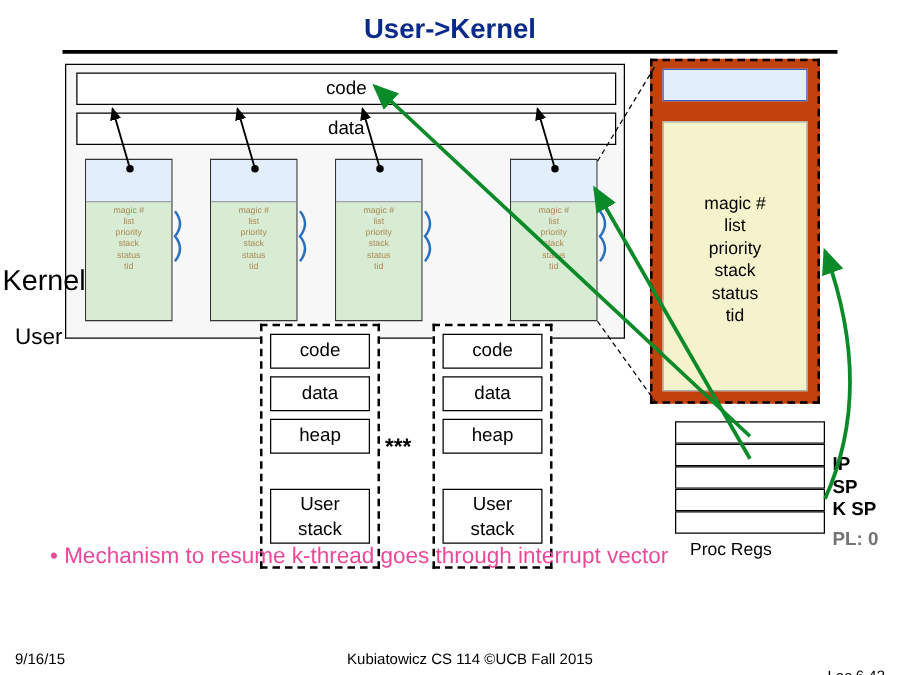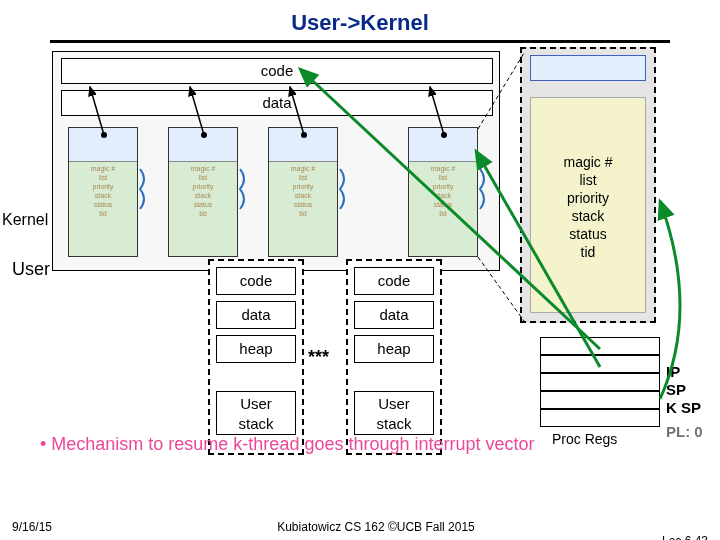--- a/index.html
+++ b/index.html
@@ -11,39 +11,39 @@
   
   .kernel-block { position: absolute; left: 52px; top: 0; width: 448px; height: 220px; border: 1px solid #000; background: #f7f7f7; }
   .code-strip { position: absolute; left: 8px; top: 6px; width: 432px; height: 26px; border: 1px solid #000; background: #fff; text-align: center; font-size: 15px; line-height: 24px; }
   .data-strip { position: absolute; left: 8px; top: 38px; width: 432px; height: 26px; border: 1px solid #000; background: #fff; text-align: center; font-size: 15px; line-height: 24px; }
   .seg { position: absolute; top: 76px; width: 70px; height: 130px; border: 1px solid #333; background: #fff; }
   .seg .fill { position: absolute; top: 34px; left: 0; right: 0; bottom: 0; background: #d7ecd2; }
   .seg .tiny { position: absolute; top: 36px; left: 2px; right: 2px; font-size: 7px; line-height: 9px; color: #a85; text-align: center; }
   .seg .cap { position: absolute; top: 0; left: 0; right: 0; height: 34px; background: #e2eefb; border-bottom: 1px solid #888; }
 
   
-  .right-block { position: absolute; left: 520px; top: -4px; width: 136px; height: 276px; border: 2px dashed #000; background: #e5e5e5; }
+  .right-block { position: absolute; left: 520px; top: -4px; width: 136px; height: 276px; border: 2px dashed #000; background: #c2410c; }
   .right-cap { position: absolute; top: 6px; left: 8px; right: 8px; height: 26px; border: 1px solid #4060c0; background: #e2eefb; }
   .right-fill { position: absolute; top: 48px; left: 8px; right: 8px; bottom: 8px; background: #f5f3cc; border: 1px solid #aaa; }
   .right-text { position: absolute; top: 104px; left: 10px; right: 10px; font-size: 14px; text-align: center; line-height: 18px; color: #000; }
 
   
   .user-col { position: absolute; top: 208px; width: 96px; border: 2px dashed #000; background: #fff; }
   .cell { margin: 6px 6px 0 6px; border: 1px solid #000; background: #fff; height: 28px; text-align: center; font-size: 15px; line-height: 26px; }
   .cell.tall { height: 44px; line-height: 20px; padding-top: 2px; }
   .user-col .gap { height: 22px; }
   .asterisks { position: absolute; left: 308px; top: 296px; font-size: 18px; font-weight: bold; }
 
   
   .proc { position: absolute; left: 540px; top: 286px; width: 120px; }
   .reg { border: 1px solid #000; height: 18px; background: #fff; margin-bottom: 0; }
   .reg-label { position: absolute; font-size: 15px; font-weight: bold; }
   .proc-label { position: absolute; left: 552px; top: 380px; font-size: 14px; text-align: center; }
 
-  .side-kernel { position: absolute; left: 2px; top: 160px; font-size: 16px; }
+  .side-kernel { position: absolute; left: 2px; top: 160px; font-size: 23px; }
   .side-user { position: absolute; left: 12px; top: 208px; font-size: 18px; }
 
   .bullet { position: absolute; left: 40px; top: 434px; right: 30px; font-size: 18px; color: #ec4899; }
   .footer { position: absolute; left: 0; right: 0; bottom: 6px; font-size: 12px; padding-left: 32px; }
   .footer .l { position: absolute; left: 12px; }
   .footer .c { width: 100%; text-align: center; }
   .footer .r { position: absolute; right: 12px; }
 
   svg.overlay { position: absolute; left: 0; top: 0; width: 720px; height: 540px; pointer-events: none; }
 </style>
@@ -179,15 +179,15 @@
 
     <line x1="478" y1="78" x2="524" y2="2" stroke="#000" stroke-width="1" stroke-dasharray="4 3"></line>
     <line x1="478" y1="206" x2="524" y2="270" stroke="#000" stroke-width="1" stroke-dasharray="4 3"></line>
   </svg>
 </div>
 
 <div class="bullet">• Mechanism to resume k-thread goes through interrupt vector</div>
 
 <div class="footer">
   <span class="l">9/16/15</span>
-  <div class="c">Kubiatowicz CS 162 ©UCB Fall 2015</div>
+  <div class="c">Kubiatowicz CS 114 ©UCB Fall 2015</div>
   <span class="r">Lec 6.43</span>
 </div>
 
 </body></html>

